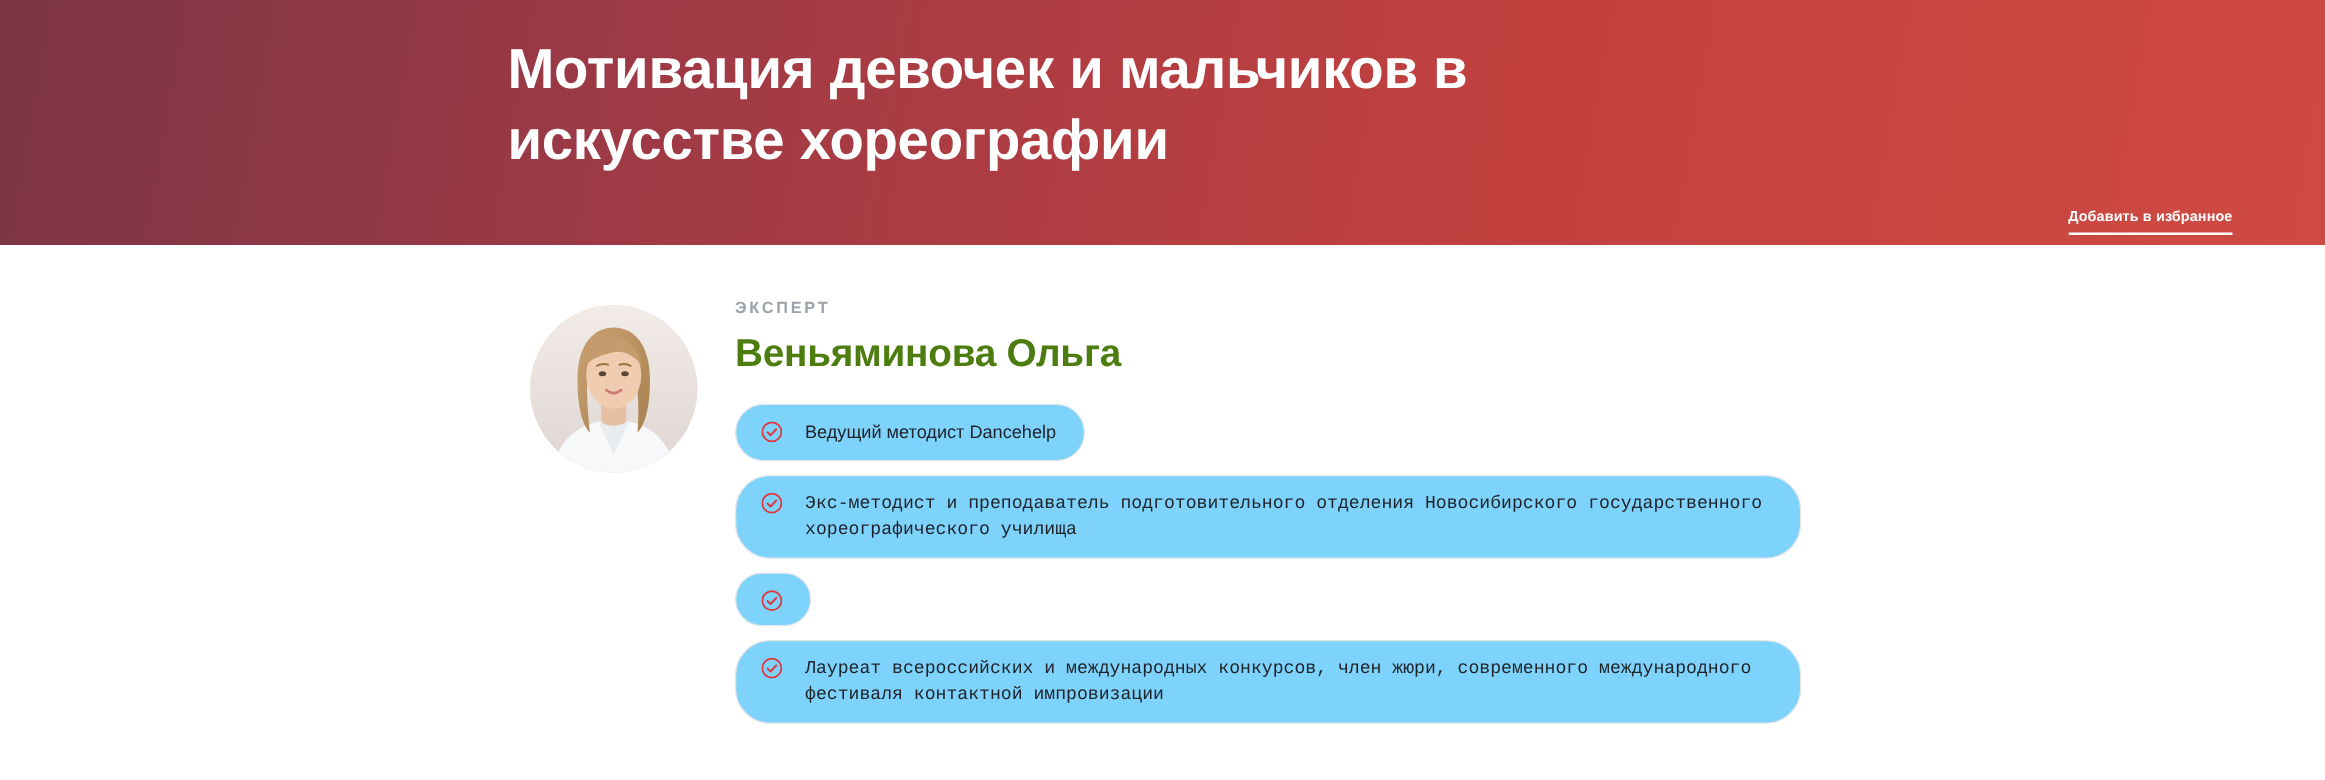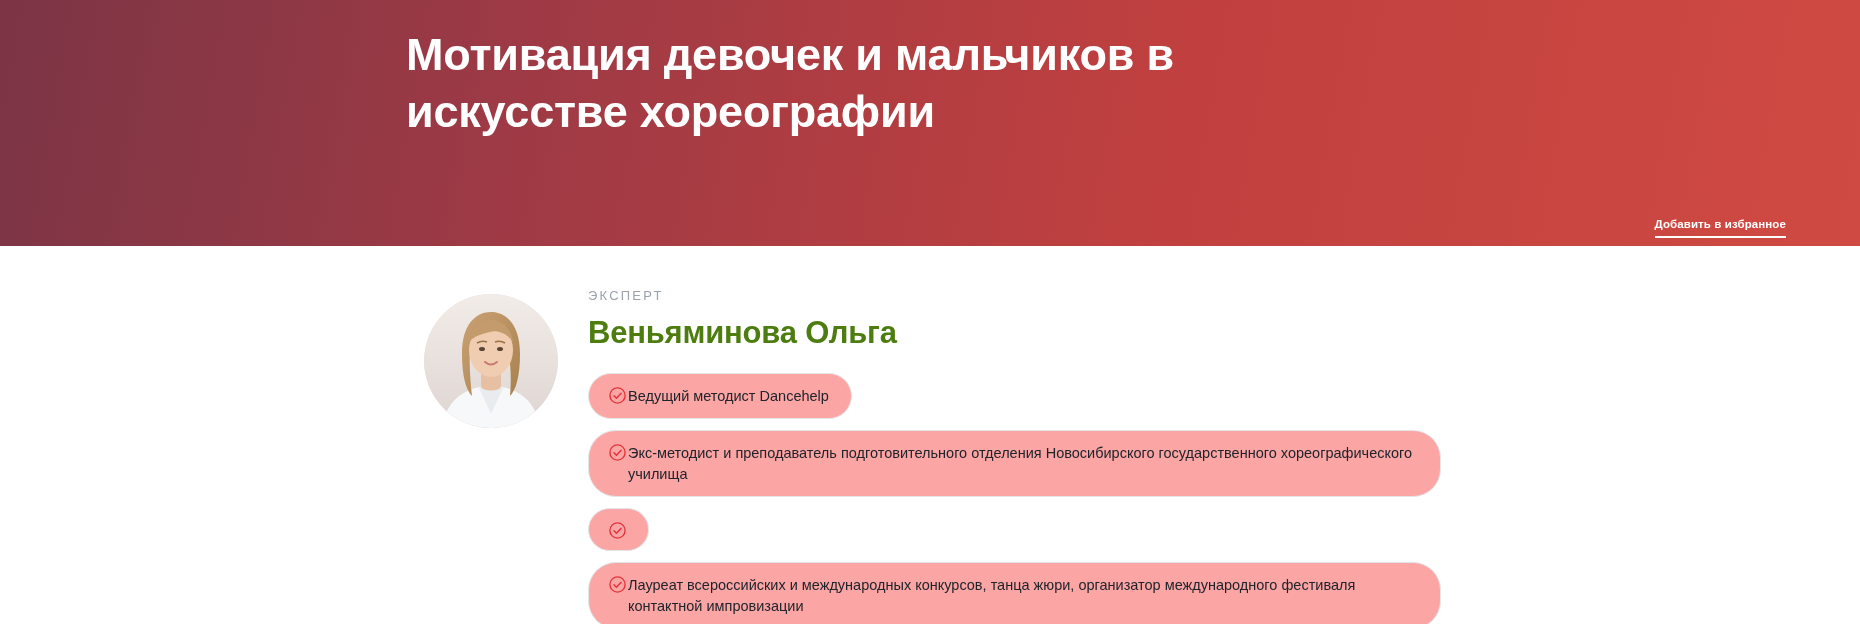--- a/index.html
+++ b/index.html
@@ -11,21 +11,21 @@
     height: 624px;
     background: #ffffff;
     font-family: "Liberation Sans", sans-serif;
     overflow: hidden;
   }
 
   
   .hero {
     position: relative;
     width: 1860px;
-    height: 246px;
+    height: 196px;
     background: linear-gradient(100deg, #7c3545 0%, #9e3a45 28%, #c0403f 62%, #cf4a42 100%);
     overflow: hidden;
   }
   .hero-inner {
     position: absolute;
     left: 406px;
     top: 0;
     width: 1060px;
     height: 100%;
   }
@@ -80,45 +80,45 @@
   .expert-body {
     position: absolute;
     left: 588px;
     top: 42px;
     width: 880px;
   }
   .expert-kicker {
     color: #9aa2ac;
     font-size: 13px;
     letter-spacing: 2.2px;
-    font-weight: normal;
+    font-weight: bold;
     margin: 0 0 12px 0;
     text-transform: uppercase;
   }
   .expert-name {
     color: #4d7c0f;
     font-size: 31px;
     font-weight: bold;
     margin: 0 0 22px 0;
     letter-spacing: -0.2px;
   }
 
   .chip {
     position: relative;
     display: flex;
     align-items: flex-start;
-    gap: 2px;
+    gap: 18px;
     border: 1px solid #e3e5e9;
     border-radius: 28px;
-    background: #fca5a5;
+    background: #7dd3fc;
     padding: 11px 22px 11px 20px;
     margin-bottom: 11px;
     box-sizing: border-box;
   }
-  .chip.wide { width: 853px; }
+  .chip.wide { width: 853px; font-family: Liberation Mono, monospace; }
   .chip.fit { width: max-content; max-width: 853px; }
   .chip-text {
     color: #20242a;
     font-size: 14.5px;
     line-height: 21px;
     padding-top: 1px;
   }
   .check {
     flex: 0 0 auto;
     width: 17px;
@@ -212,16 +212,16 @@
       </span>
     </div>
 
     <div class="chip wide">
       <span class="check">
         <svg width="17" height="17" viewBox="0 0 17 17" xmlns="http://www.w3.org/2000/svg">
           <circle cx="8.5" cy="8.5" r="7.6" fill="none" stroke="#e0363c" stroke-width="1.4"></circle>
           <path d="M5 8.8 L7.4 11.2 L12 6.4" fill="none" stroke="#e0363c" stroke-width="1.5" stroke-linecap="round" stroke-linejoin="round"></path>
         </svg>
       </span>
-      <span class="chip-text">Лауреат всероссийских и международных конкурсов, танца жюри, организатор международного фестиваля контактной импровизации</span>
+      <span class="chip-text">Лауреат всероссийских и международных конкурсов, член жюри, современного международного фестиваля контактной импровизации</span>
     </div>
   </div>
 </div>
 
 </body></html>

